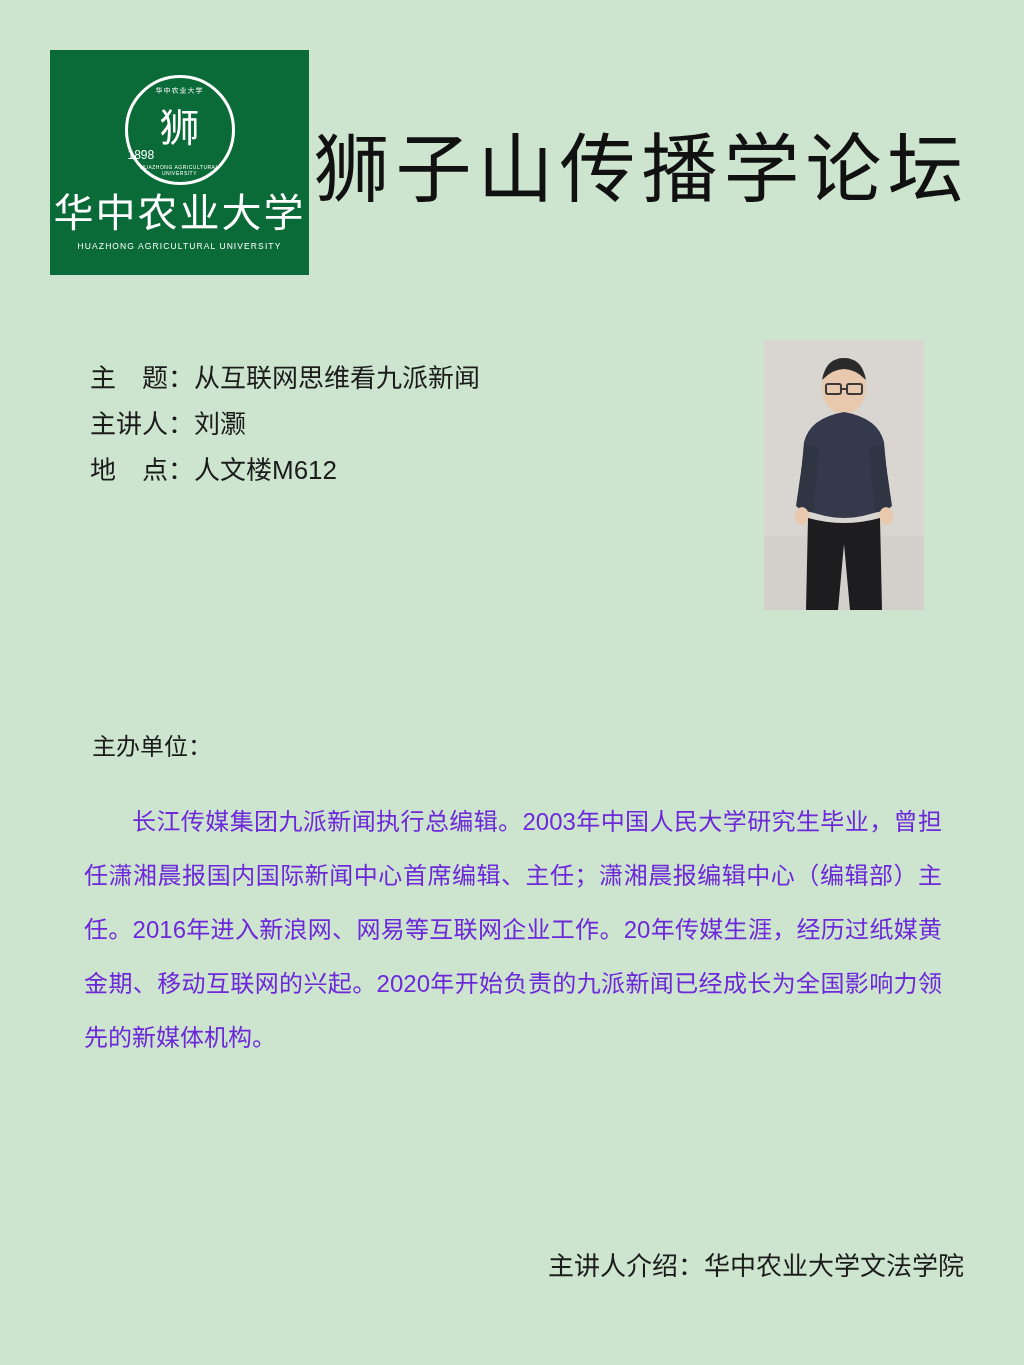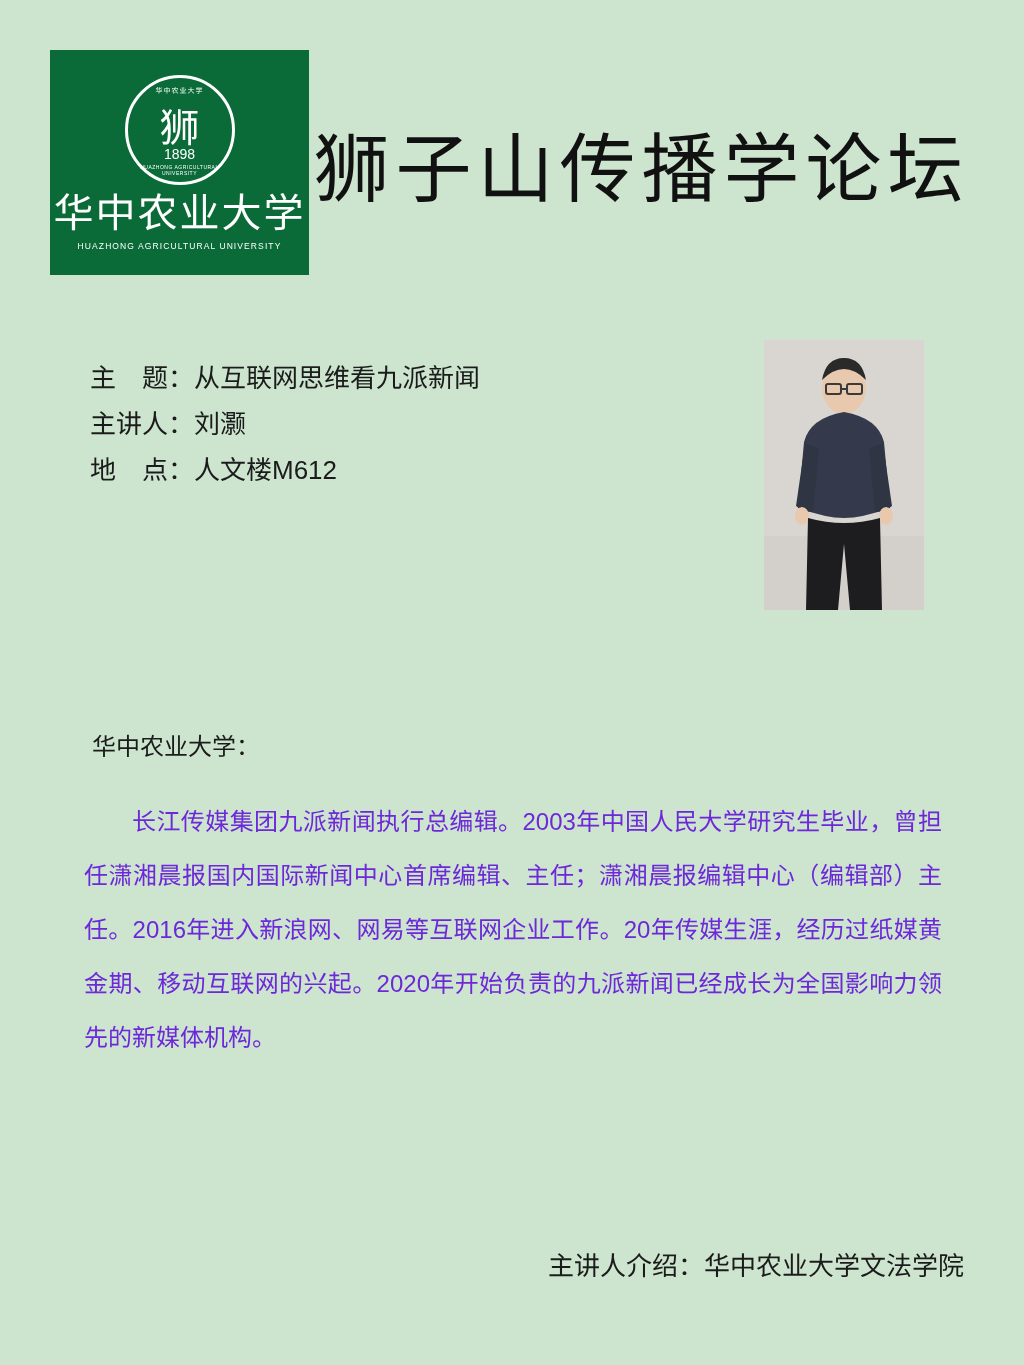--- a/index.html
+++ b/index.html
@@ -68,23 +68,23 @@
     transform: translate(-50%, -56%);
     color: #ffffff;
     font-size: 40px;
     font-family: "DejaVu Serif", serif;
     line-height: 1;
   }
   .logo-emblem .emblem-year {
     position: absolute;
     bottom: 20px;
     left: 0; right: 0;
-    text-align: center;
-    color: #ffffff;
-    font-size: 14px;
+    text-align: left;
+    color: #ffffff;
+    font-size: 12px;
   }
   .logo-cn {
     color: #ffffff;
     font-size: 40px;
     font-family: "DejaVu Serif", serif;
     letter-spacing: 2px;
     white-space: nowrap;
     line-height: 1.1;
   }
   .logo-en {
@@ -204,16 +204,16 @@
     <path d="M41 104 l-9 62 q8 6 17 6 l6 -64 z" fill="#2f3543"></path>
     <path d="M119 104 l9 62 q-8 6 -17 6 l-6 -64 z" fill="#2f3543"></path>
 
     <ellipse cx="38" cy="176" rx="7" ry="9" fill="#e8c9ae"></ellipse>
     <ellipse cx="122" cy="176" rx="7" ry="9" fill="#e8c9ae"></ellipse>
 
     <path d="M44 178 l-2 92 h32 l6 -66 l6 66 h32 l-2 -92 q-36 10 -72 0 z" fill="#1d1d20"></path>
   </svg>
 </div>
 
-<div class="bio-heading">华中农业大学：</div>
+<div class="bio-heading">主办单位：</div>
 <div class="bio-body">长江传媒集团九派新闻执行总编辑。2003年中国人民大学研究生毕业，曾担任潇湘晨报国内国际新闻中心首席编辑、主任；潇湘晨报编辑中心（编辑部）主任。2016年进入新浪网、网易等互联网企业工作。20年传媒生涯，经历过纸媒黄金期、移动互联网的兴起。2020年开始负责的九派新闻已经成长为全国影响力领先的新媒体机构。</div>
 
 <div class="footer">主讲人介绍：华中农业大学文法学院</div>
 
 </body></html>

